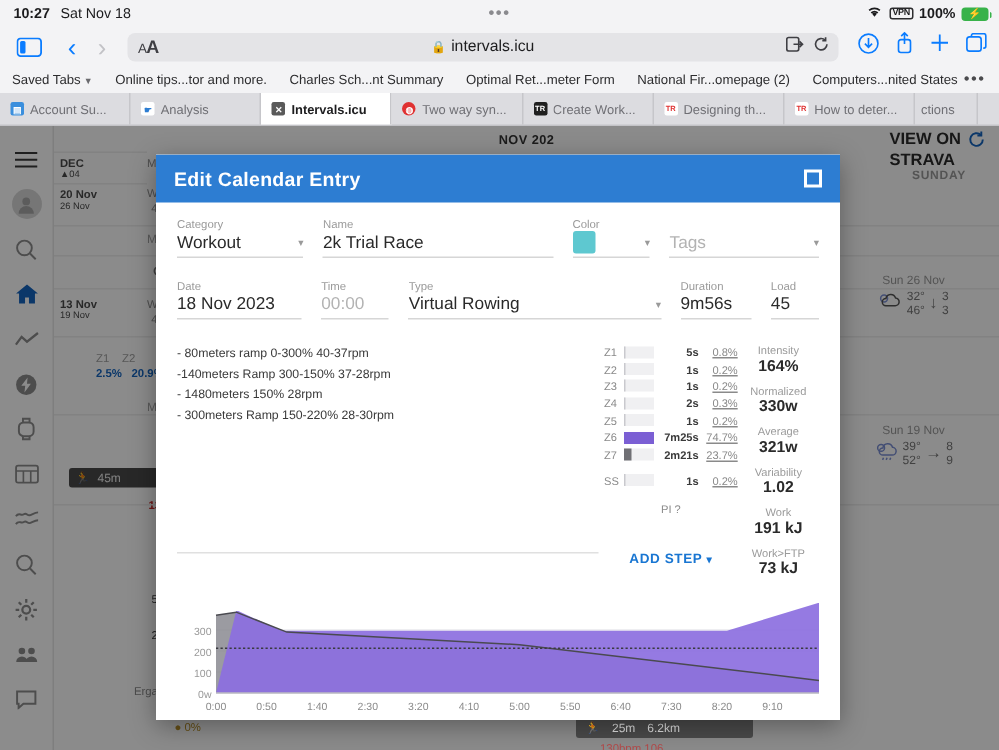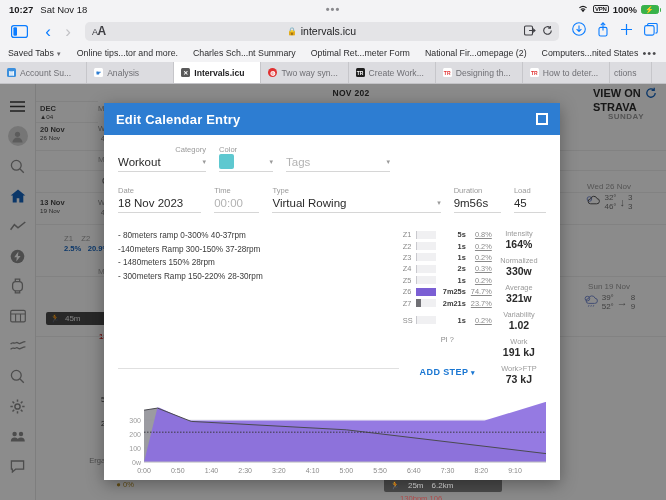--- a/index.html
+++ b/index.html
@@ -155,21 +155,21 @@
 
   .field-row { display:flex; align-items:flex-end; gap: 13px; }
   .field { position:relative; }
   .f-label { font-size: 7.6px; color:#9a9a9a; margin-bottom: 1px; }
   .f-val {
     font-size: 11.5px; color:#2a2a2a; border-bottom:1px solid #d6d6d6;
     padding-bottom: 3px; display:flex; align-items:center; height:17px;
   }
   .f-val.placeholder { color:#b3b3b3; }
   .f-caret { margin-left:auto; color:#9a9a9a; font-size:7px; }
-  .w-category { width: 88px; text-align: right; }
+  .w-category { width: 88px; }
   .w-name { width: 160px; }
   .w-tags { width: 104px; }
   .w-color { width: 54px; }
   .swatch { width:15px;height:15px;background:#5ec8d0;border-radius:2px;}
   .w-date { width: 88px; }
   .w-time { width: 48px; }
   .w-type { width: 178px; }
   .w-dur { width: 50px; }
   .w-load { width: 34px; }
 
@@ -477,21 +477,21 @@
       <div class="mini-txt dark" style="left:20px;top:323px;width:78px">75s</div>
       <div class="mini-txt dark" style="left:20px;top:335px;width:78px">2x 2m32s</div>
       <div class="mini-txt dark" style="left:20px;top:347px;width:78px">40s</div>
       <div class="mini-txt dark" style="left:20px;top:359px;width:78px">50s</div>
       <div class="mini-txt" style="left:4px;top:372px;width:94px;color:#8a8a8a">Ergatta — 45</div>
       <div class="mini-txt" style="left:20px;top:384px;width:78px;color:#9a9a9a">It Easy</div>
       <div class="mini-txt" style="left:20px;top:396px;width:78px;color:#b8912a">● <span>0%</span></div>
 
       <div class="seprow" style="top:86px"></div>
       <div class="wx" style="right:14px;top:98px;text-align:center;width:86px">
-        <div style="color:#9a9a9a">Wed 26 Nov</div>
+        <div style="color:#9a9a9a">Sun 26 Nov</div>
         <div class="wx-row" style="justify-content:center;margin-top:2px">
           <span>
             <svg width="16" height="12" viewBox="0 0 16 12">
                 <circle cx="4.4" cy="4" r="2.3" fill="none" stroke="#7b8fd4" stroke-width="1"></circle>
                 <path d="M5.6 8.8a2.4 2.4 0 0 1 0-4.8 3.3 3.3 0 0 1 6.4-0.4 2.6 2.6 0 0 1-0.4 5.2z" fill="none" stroke="#555" stroke-width="1"></path>
               </svg>
           </span>
           <span style="line-height:1.15"><span>32°</span><br><span>46°</span></span>
           <span style="font-size:11px">↓</span>
           <span style="line-height:1.15"><span>3</span><br><span>3</span></span>
@@ -534,20 +534,26 @@
     </div>
 
     <div class="dlg-body">
 
       <div class="field-row">
         <div class="field w-category">
           <div class="f-label">Category</div>
           <div class="f-val">
             <span>Workout</span>
             <span class="f-caret">▾</span>
+          </div>
+        </div>
+        <div class="field w-name">
+          <div class="f-label">Name</div>
+          <div class="f-val">
+            <span>2k Trial Race</span>
           </div>
         </div>
         <div class="field w-color">
           <div class="f-label">Color</div>
           <div class="f-val">
             <span class="swatch"></span>
             <span class="f-caret">▾</span>
           </div>
         </div>
         <div class="field w-tags">

